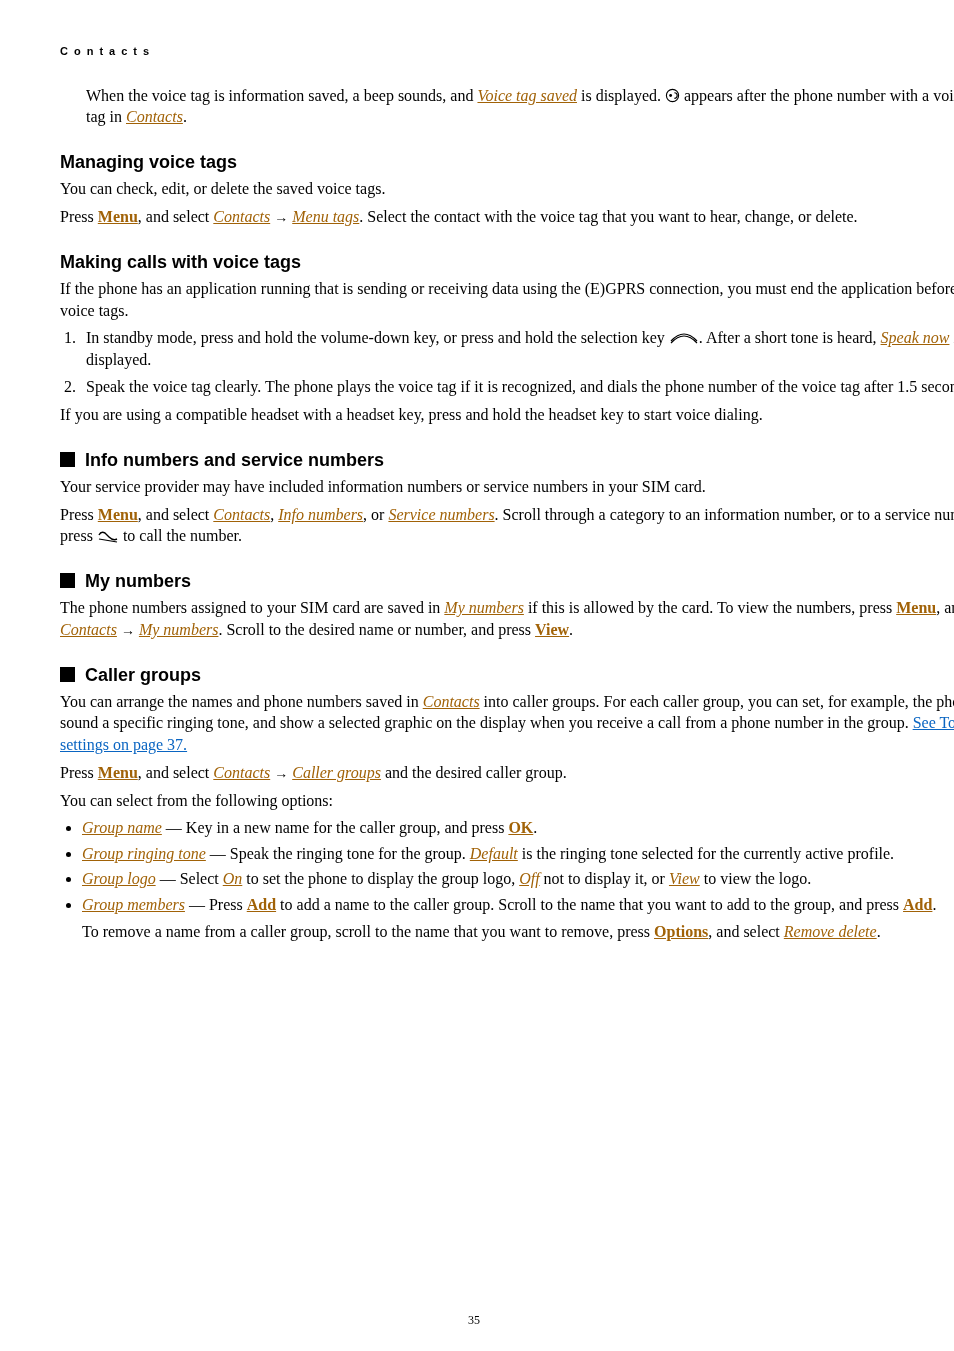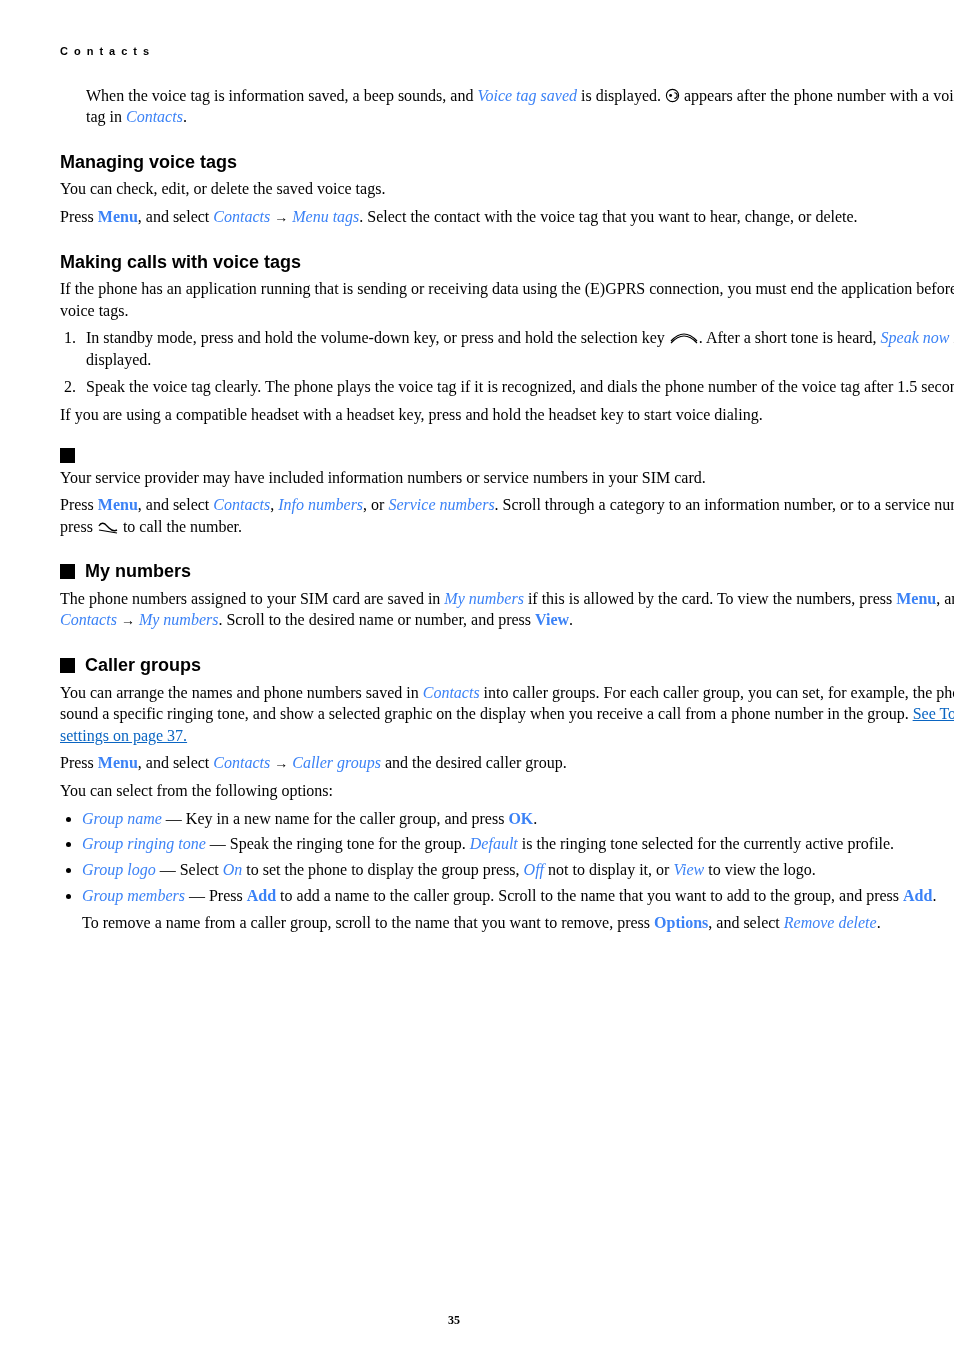--- a/index.html
+++ b/index.html
@@ -42,21 +42,21 @@
     align-items: center;
     gap: 10px;
   }
   .sq {
     display: inline-block;
     width: 15px;
     height: 15px;
     background: #000;
     flex: 0 0 15px;
   }
-  .blue { color: #3b82f6; }
+  .blue { color: #a16207; text-decoration: underline; }
   .arrow { font-size: 14px; }
   .nlist {
     counter-reset: item;
     padding-left: 26px;
     margin: 4px 0;
   }
   .nlist > li {
     list-style: none;
     position: relative;
     padding-left: 0;
@@ -90,24 +90,24 @@
   }
   .footer {
     position: absolute;
     left: 60px;
     top: 1366px;
     font-family: Georgia, serif;
     font-size: 12px;
   }
   .pagenum {
     position: absolute;
-    left: 448px;
+    left: 468px;
     top: 1312px;
     font-family: Georgia, serif;
-    font-weight: bold;
+    font-weight: normal;
     font-size: 12px;
   }
   
   .voicetag-icon {
     display: inline-block;
     width: 15px;
     height: 15px;
     vertical-align: -2px;
   }
   .selkey-icon {
@@ -158,20 +158,21 @@
           <path d="M2 12 Q15 -2 28 12" fill="none" stroke="#000" stroke-width="1.2"></path>
         </svg>
     </span><span>. After a short tone is heard, </span><span class="blue" style="font-style:italic">Speak now</span><span> is displayed.</span>
   </li>
   <li>Speak the voice tag clearly. The phone plays the voice tag if it is recognized, and dials the phone number of the voice tag after 1.5 seconds.</li>
 </ol>
 <p>If you are using a compatible headset with a headset key, press and hold the headset key to start voice dialing.</p>
 
 <div class="h3">
   <span class="sq"></span>
+  <span>Info numbers and service numbers</span>
 </div>
 <p>Your service provider may have included information numbers or service numbers in your SIM card.</p>
 <p>
   <span>Press </span><span class="blue" style="font-weight:bold">Menu</span><span>, and select </span><span class="blue" style="font-style:italic">Contacts</span><span>, </span><span class="blue" style="font-style:italic">Info numbers</span><span>, or </span><span class="blue" style="font-style:italic">Service numbers</span><span>. Scroll through a category to an information number, or to a service number, and press </span>
   <span class="callicon">
     <svg viewBox="0 0 22 14">
         <path d="M2 6 Q4 2 8 4 L12 8 Q16 12 20 10" fill="none" stroke="#000" stroke-width="1.4"></path>
         <path d="M2 10 L20 13" fill="none" stroke="#000" stroke-width="1.2"></path>
       </svg>
   </span>
@@ -202,21 +203,21 @@
 </p>
 <p>You can select from the following options:</p>
 <ul class="blist">
   <li>
     <span class="blue" style="font-style:italic">Group name</span><span> — Key in a new name for the caller group, and press </span><span class="blue" style="font-weight:bold">OK</span><span>.</span>
   </li>
   <li>
     <span class="blue" style="font-style:italic">Group ringing tone</span><span> — Speak the ringing tone for the group. </span><span class="blue" style="font-style:italic">Default</span><span> is the ringing tone selected for the currently active profile.</span>
   </li>
   <li>
-    <span class="blue" style="font-style:italic">Group logo</span><span> — Select </span><span class="blue" style="font-style:italic">On</span><span> to set the phone to display the group press, </span><span class="blue" style="font-style:italic">Off</span><span> not to display it, or </span><span class="blue" style="font-style:italic">View</span><span> to view the logo.</span>
+    <span class="blue" style="font-style:italic">Group logo</span><span> — Select </span><span class="blue" style="font-style:italic">On</span><span> to set the phone to display the group logo, </span><span class="blue" style="font-style:italic">Off</span><span> not to display it, or </span><span class="blue" style="font-style:italic">View</span><span> to view the logo.</span>
   </li>
   <li>
     <span class="blue" style="font-style:italic">Group members</span><span> — Press </span><span class="blue" style="font-weight:bold">Add</span><span> to add a name to the caller group. Scroll to the name that you want to add to the group, and press </span><span class="blue" style="font-weight:bold">Add</span><span>.</span>
     <div class="li-sub">
       <span>To remove a name from a caller group, scroll to the name that you want to remove, press </span><span class="blue" style="font-weight:bold">Options</span><span>, and select </span><span class="blue" style="font-style:italic">Remove delete</span><span>.</span>
     </div>
   </li>
 </ul>
 
 <div class="footer">Copyright © 2004 Nokia. All Rights Reserved.</div>

